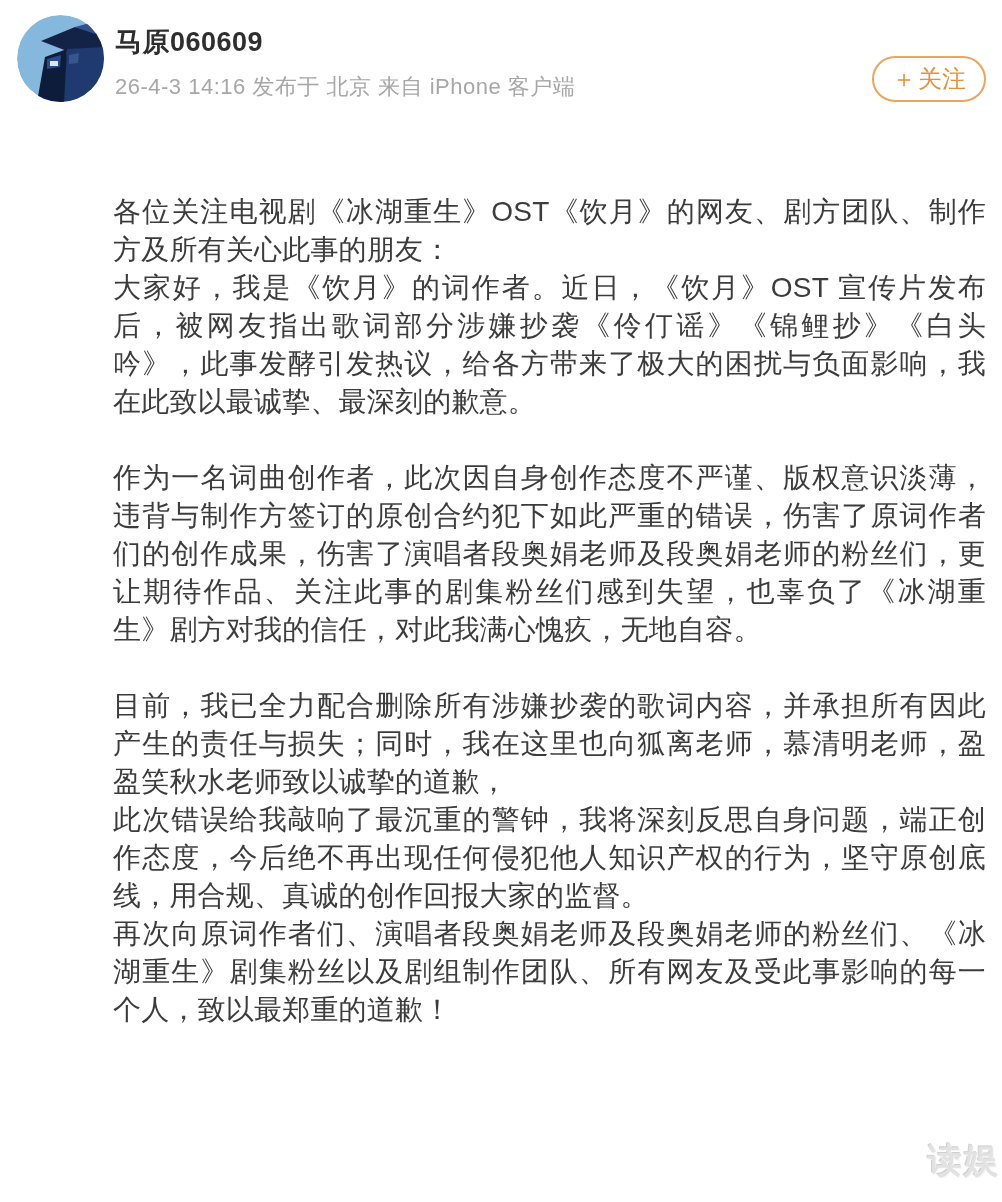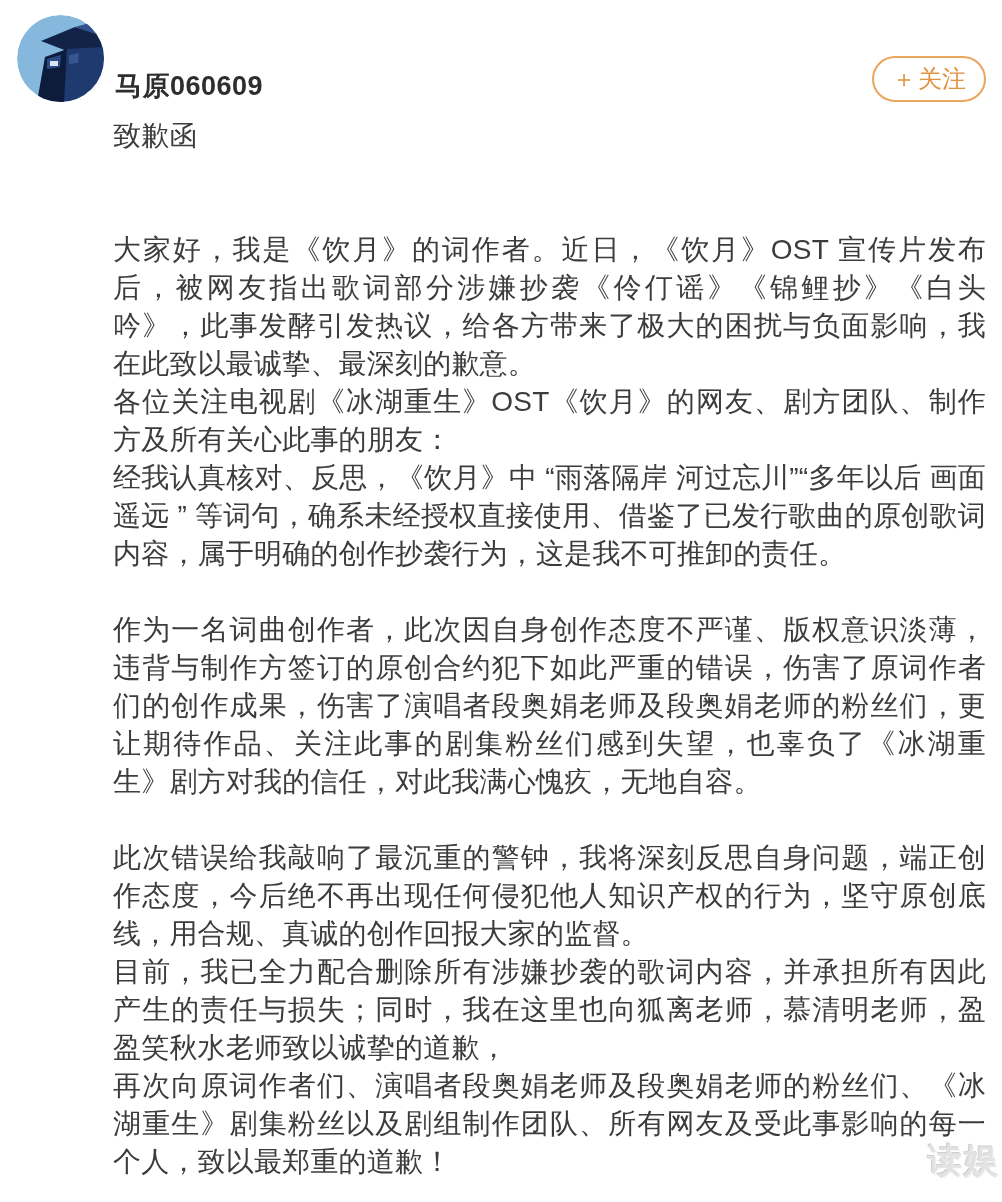--- a/index.html
+++ b/index.html
@@ -70,49 +70,48 @@
       <polygon points="50,34 87,32 87,87 44,87" fill="#1e3a6f"></polygon>
       <polygon points="28,42 50,34 47,87 20,87" fill="#0e1c3c"></polygon>
       <polygon points="58,12 87,4 87,22" fill="#31528f"></polygon>
       <polygon points="30,44 44,40 43,52 30,54" fill="#2c4a84"></polygon>
       <rect x="33" y="46" width="8" height="5" fill="#d8e6f2"></rect>
       <polygon points="52,40 62,38 61,48 52,49" fill="#35568f"></polygon>
     </svg>
   </div>
   <div class="header-text">
     <div class="username">马原060609</div>
+    <div class="meta">26-4-3 14:16 发布于 北京 来自 iPhone 客户端</div>
   </div>
   <button class="follow-btn">
     <span class="plus">＋</span>
       <span>关注</span>
   </button>
 </div>
 
 <div class="post">
 
-    <p>致歉函</p>
 
     <p class="blank"></p>
 
 
     <p class="blank"></p>
 
+    <p>各位关注电视剧《冰湖重生》OST《饮月》的网友、剧方团队、制作方及所有关心此事的朋友：</p>
+
     <p>大家好，我是《饮月》的词作者。近日，《饮月》OST 宣传片发布后，被网友指出歌词部分涉嫌抄袭《伶仃谣》《锦鲤抄》《白头吟》，此事发酵引发热议，给各方带来了极大的困扰与负面影响，我在此致以最诚挚、最深刻的歉意。</p>
 
-    <p>各位关注电视剧《冰湖重生》OST《饮月》的网友、剧方团队、制作方及所有关心此事的朋友：</p>
-
-    <p>经我认真核对、反思，《饮月》中 “雨落隔岸 河过忘川”“多年以后 画面遥远 ” 等词句，确系未经授权直接使用、借鉴了已发行歌曲的原创歌词内容，属于明确的创作抄袭行为，这是我不可推卸的责任。</p>
 
     <p class="blank"></p>
 
     <p>作为一名词曲创作者，此次因自身创作态度不严谨、版权意识淡薄，违背与制作方签订的原创合约犯下如此严重的错误，伤害了原词作者们的创作成果，伤害了演唱者段奥娟老师及段奥娟老师的粉丝们，更让期待作品、关注此事的剧集粉丝们感到失望，也辜负了《冰湖重生》剧方对我的信任，对此我满心愧疚，无地自容。</p>
 
     <p class="blank"></p>
 
+    <p>目前，我已全力配合删除所有涉嫌抄袭的歌词内容，并承担所有因此产生的责任与损失；同时，我在这里也向狐离老师，慕清明老师，盈盈笑秋水老师致以诚挚的道歉，</p>
+
     <p>此次错误给我敲响了最沉重的警钟，我将深刻反思自身问题，端正创作态度，今后绝不再出现任何侵犯他人知识产权的行为，坚守原创底线，用合规、真诚的创作回报大家的监督。</p>
-
-    <p>目前，我已全力配合删除所有涉嫌抄袭的歌词内容，并承担所有因此产生的责任与损失；同时，我在这里也向狐离老师，慕清明老师，盈盈笑秋水老师致以诚挚的道歉，</p>
 
     <p>再次向原词作者们、演唱者段奥娟老师及段奥娟老师的粉丝们、《冰湖重生》剧集粉丝以及剧组制作团队、所有网友及受此事影响的每一个人，致以最郑重的道歉！</p>
 
   </div>
 
 <div class="watermark">读娱</div>
 
 </body></html>

